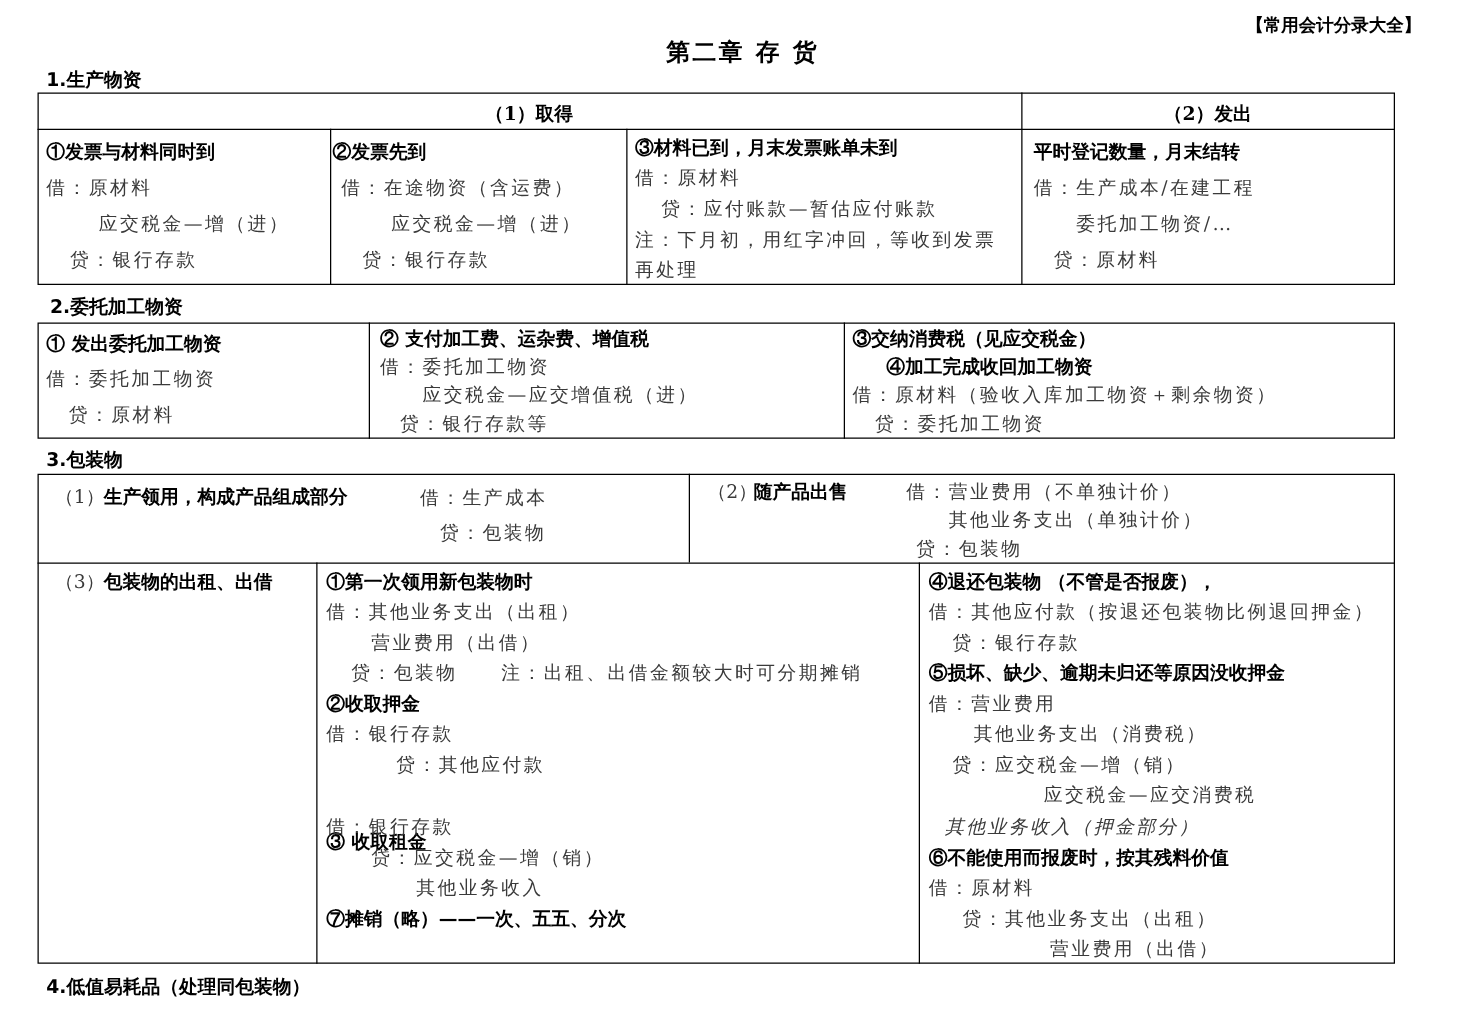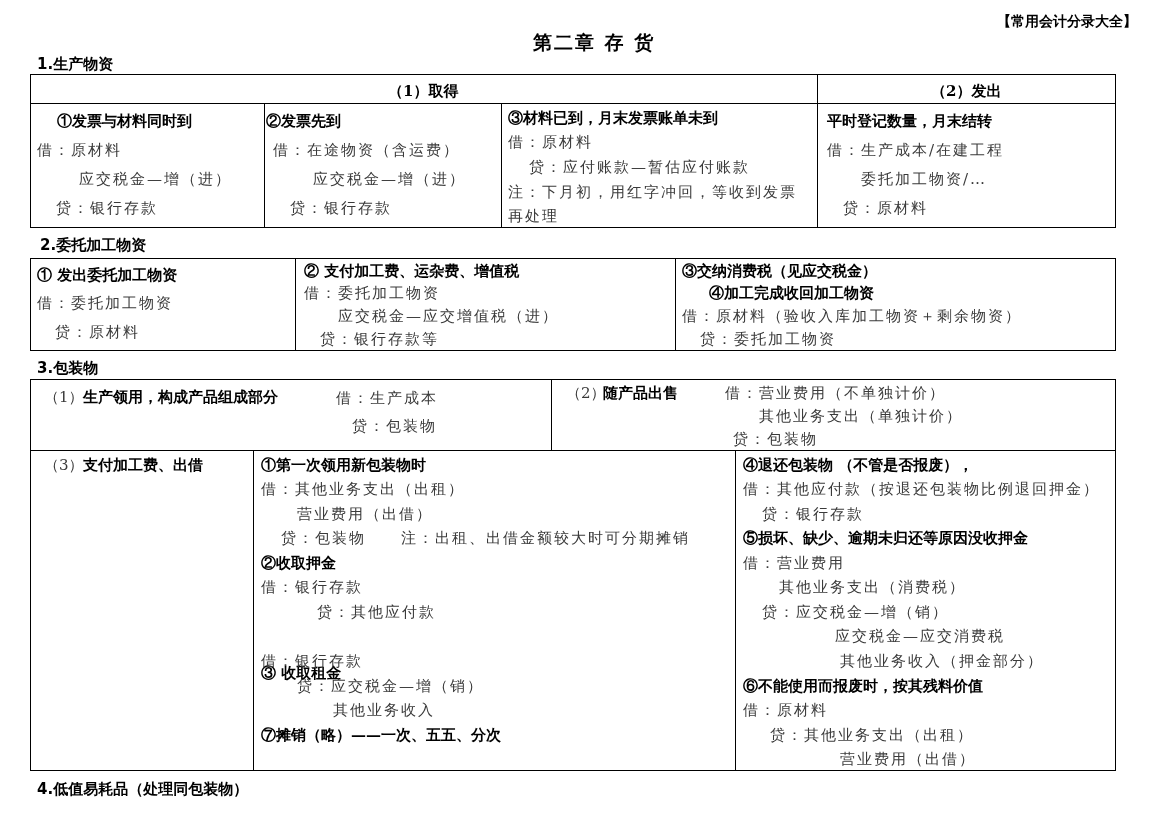--- a/index.html
+++ b/index.html
@@ -25,21 +25,21 @@
 <div class="t sec" style="left:37px; top:55px;">1.生产物资</div>
 <div class="box" style="left:30px; top:74px; width:1086px; height:154px;"></div>
 <div class="hline" style="left:30px; top:103px; width:1086px;"></div>
 <div class="vline" style="left:817px; top:74px; height:154px;"></div>
 <div class="vline" style="left:264px; top:103px; height:125px;"></div>
 <div class="vline" style="left:501px; top:103px; height:125px;"></div>
 
 <div class="t hdr" style="left:388px; top:82px;">（1）取得</div>
 <div class="t hdr" style="left:931px; top:82px;">（2）发出</div>
 
-<div class="t bold" style="left:37px; top:112px;margin-left:20px;">①发票与材料同时到</div>
+<div class="t bold" style="left:37px; top:112px;">①发票与材料同时到</div>
 <div class="t norm" style="left:37px; top:141px;">借：原材料</div>
 <div class="t norm" style="left:79px; top:170px;">应交税金—增（进）</div>
 <div class="t norm" style="left:56px; top:199px;">贷：银行存款</div>
 
 <div class="t bold" style="left:266px; top:112px;">②发票先到</div>
 <div class="t norm" style="left:273px; top:141px;">借：在途物资（含运费）</div>
 <div class="t norm" style="left:313px; top:170px;">应交税金—增（进）</div>
 <div class="t norm" style="left:290px; top:199px;">贷：银行存款</div>
 
 <div class="t bold" style="left:508px; top:109px;text-align:center;">③材料已到，月末发票账单未到</div>
@@ -84,21 +84,21 @@
 <div class="t norm" style="left:336px; top:389px;">借：生产成本</div>
 <div class="t norm" style="left:352px; top:417px;">贷：包装物</div>
 
 <div class="t norm" style="left:566px; top:384px; letter-spacing:0;">（2）</div>
 <div class="t bold" style="left:603px; top:384px;">随产品出售</div>
 <div class="t norm" style="left:725px; top:384px;">借：营业费用（不单独计价）</div>
 <div class="t norm" style="left:759px; top:407px;">其他业务支出（单独计价）</div>
 <div class="t norm" style="left:733px; top:430px;">贷：包装物</div>
 
 <div class="t norm" style="left:44px; top:456px; letter-spacing:0;">（3）</div>
-<div class="t bold" style="left:83px; top:456px;">支付加工费、出借</div>
+<div class="t bold" style="left:83px; top:456px;">包装物的出租、出借</div>
 
 <div class="t bold" style="left:261px; top:456px;">①第一次领用新包装物时</div>
 <div class="t norm" style="left:261px; top:480px;">借：其他业务支出（出租）</div>
 <div class="t norm" style="left:297px; top:505px;">营业费用（出借）</div>
 <div class="t norm" style="left:281px; top:529px;">贷：包装物</div>
 <div class="t norm" style="left:401px; top:529px;">注：出租、出借金额较大时可分期摊销</div>
 
 <div class="t bold" style="left:261px; top:554px;">②收取押金</div>
 <div class="t norm" style="left:261px; top:578px;">借：银行存款</div>
 <div class="t norm" style="left:281px; top:603px;margin-left:36px;">贷：其他应付款</div>
@@ -112,20 +112,20 @@
 
 <div class="t bold" style="left:743px; top:456px;">④退还包装物 （不管是否报废），</div>
 <div class="t norm" style="left:743px; top:480px;">借：其他应付款（按退还包装物比例退回押金）</div>
 <div class="t norm" style="left:762px; top:505px;">贷：银行存款</div>
 
 <div class="t bold" style="left:743px; top:529px;">⑤损坏、缺少、逾期未归还等原因没收押金</div>
 <div class="t norm" style="left:743px; top:554px;">借：营业费用</div>
 <div class="t norm" style="left:779px; top:578px;">其他业务支出（消费税）</div>
 <div class="t norm" style="left:762px; top:603px;">贷：应交税金—增（销）</div>
 <div class="t norm" style="left:796px; top:627px;margin-left:39px;">应交税金—应交消费税</div>
-<div class="t norm" style="left:840px; top:652px;">其他业务收入（押金部分）</div>
+<div class="t norm" style="left:756px; top:652px;font-style:italic;">其他业务收入（押金部分）</div>
 
 <div class="t bold" style="left:743px; top:677px;">⑥不能使用而报废时，按其残料价值</div>
 <div class="t norm" style="left:743px; top:701px;">借：原材料</div>
 <div class="t norm" style="left:770px; top:726px;">贷：其他业务支出（出租）</div>
 <div class="t norm" style="left:840px; top:750px;">营业费用（出借）</div>
 
 <div class="t sec" style="left:37px; top:780px;">4.低值易耗品（处理同包装物）</div>
 
 </body></html>

